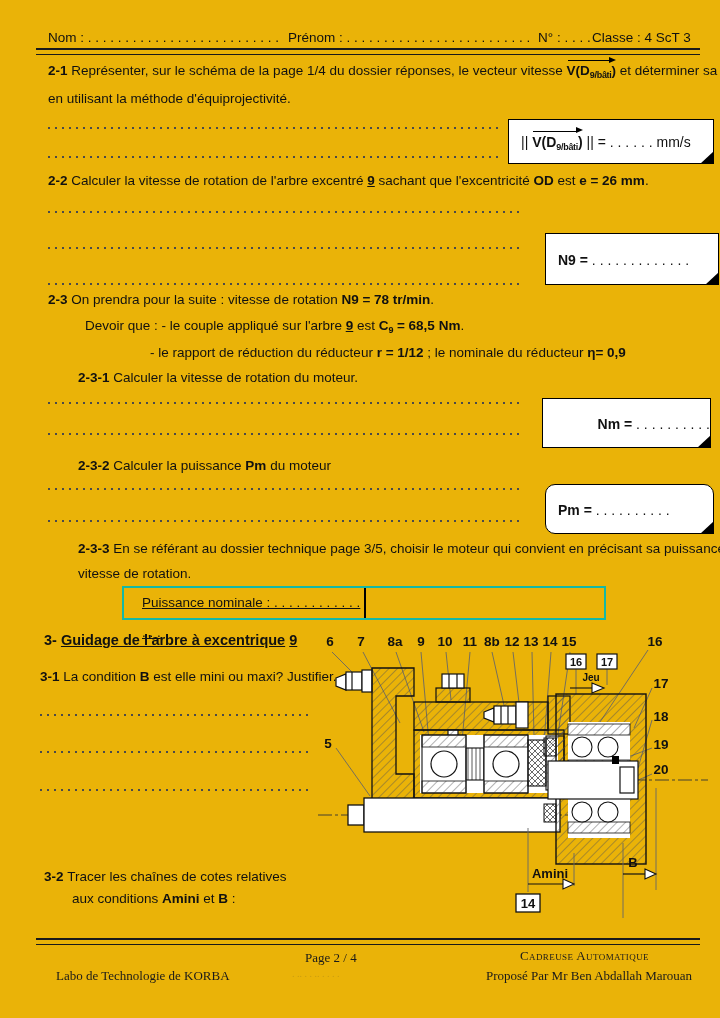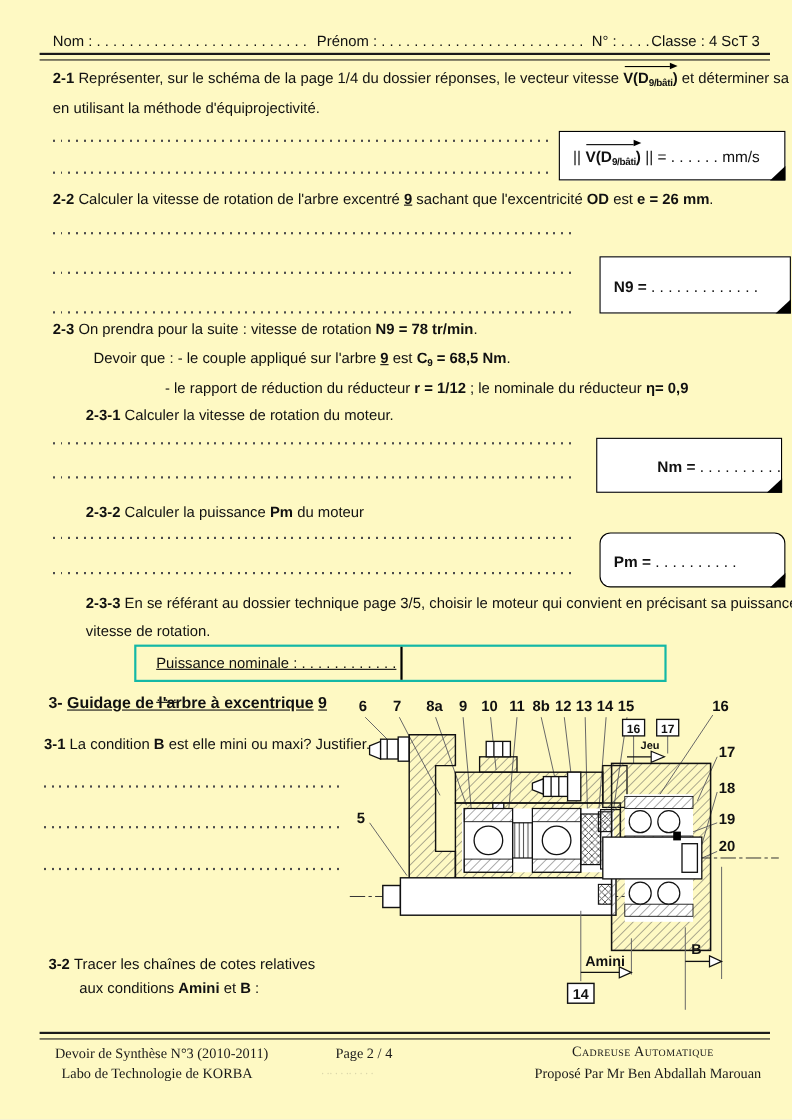--- a/index.html
+++ b/index.html
@@ -1,18 +1,18 @@
 <!DOCTYPE html>
 <html><head>
 <meta charset="utf-8">
 <style>
   html,body{margin:0;padding:0;background:#e8e8e8;}
   .page{
     position:relative; width:720px; height:1018px; margin:0 auto;
-    background:#fef9c3; overflow:hidden;
+    background:#eab308; overflow:hidden;
     font-family:"Liberation Sans", sans-serif; color:#111;
     font-size:13.5px;
   }
   .abs{position:absolute;}
   .b{font-weight:bold;}
   .u{text-decoration:underline;}
   .sub{font-size:9px; vertical-align:-3px; letter-spacing:-0.3px;margin-top:48px;}
   .vec{position:relative; display:inline-block;}
   .vec::before{content:""; position:absolute; left:1px; right:7px; top:-3px; border-top:1.5px solid #000;}
   .vec::after{content:""; position:absolute; right:0; top:-6.5px; width:0; height:0;
@@ -253,20 +253,19 @@
         <text x="351" y="60">17</text>
         <text x="351" y="93">18</text>
         <text x="351" y="121">19</text>
         <text x="351" y="146">20</text>
         <text x="18" y="120">5</text>
       </g>
     </svg>
   </div>
 
   <div class="abs rule" style="left:36px; top:938px; width:664px;"></div>
-  <div class="abs footer" style="left:50px; top:950px;">Devoir de Synthèse N°3 (2010-2011)</div>
   <div class="abs footer" style="left:56px; top:968px;">Labo de Technologie de KORBA</div>
   <div class="abs footer" style="left:305px; top:950px;">Page 2 / 4</div>
   <div class="abs ghost" style="left:292px; top:968px;">. .. . . .. . . . .</div>
   <div class="abs footer smallcaps" style="left:520px; top:948px; width:180px; text-align:left;">Cadreuse Automatique</div>
   <div class="abs footer" style="left:478px; top:968px; width:222px; text-align:center;">Proposé Par Mr Ben Abdallah Marouan</div>
 
 </div>
 
 </body></html>

